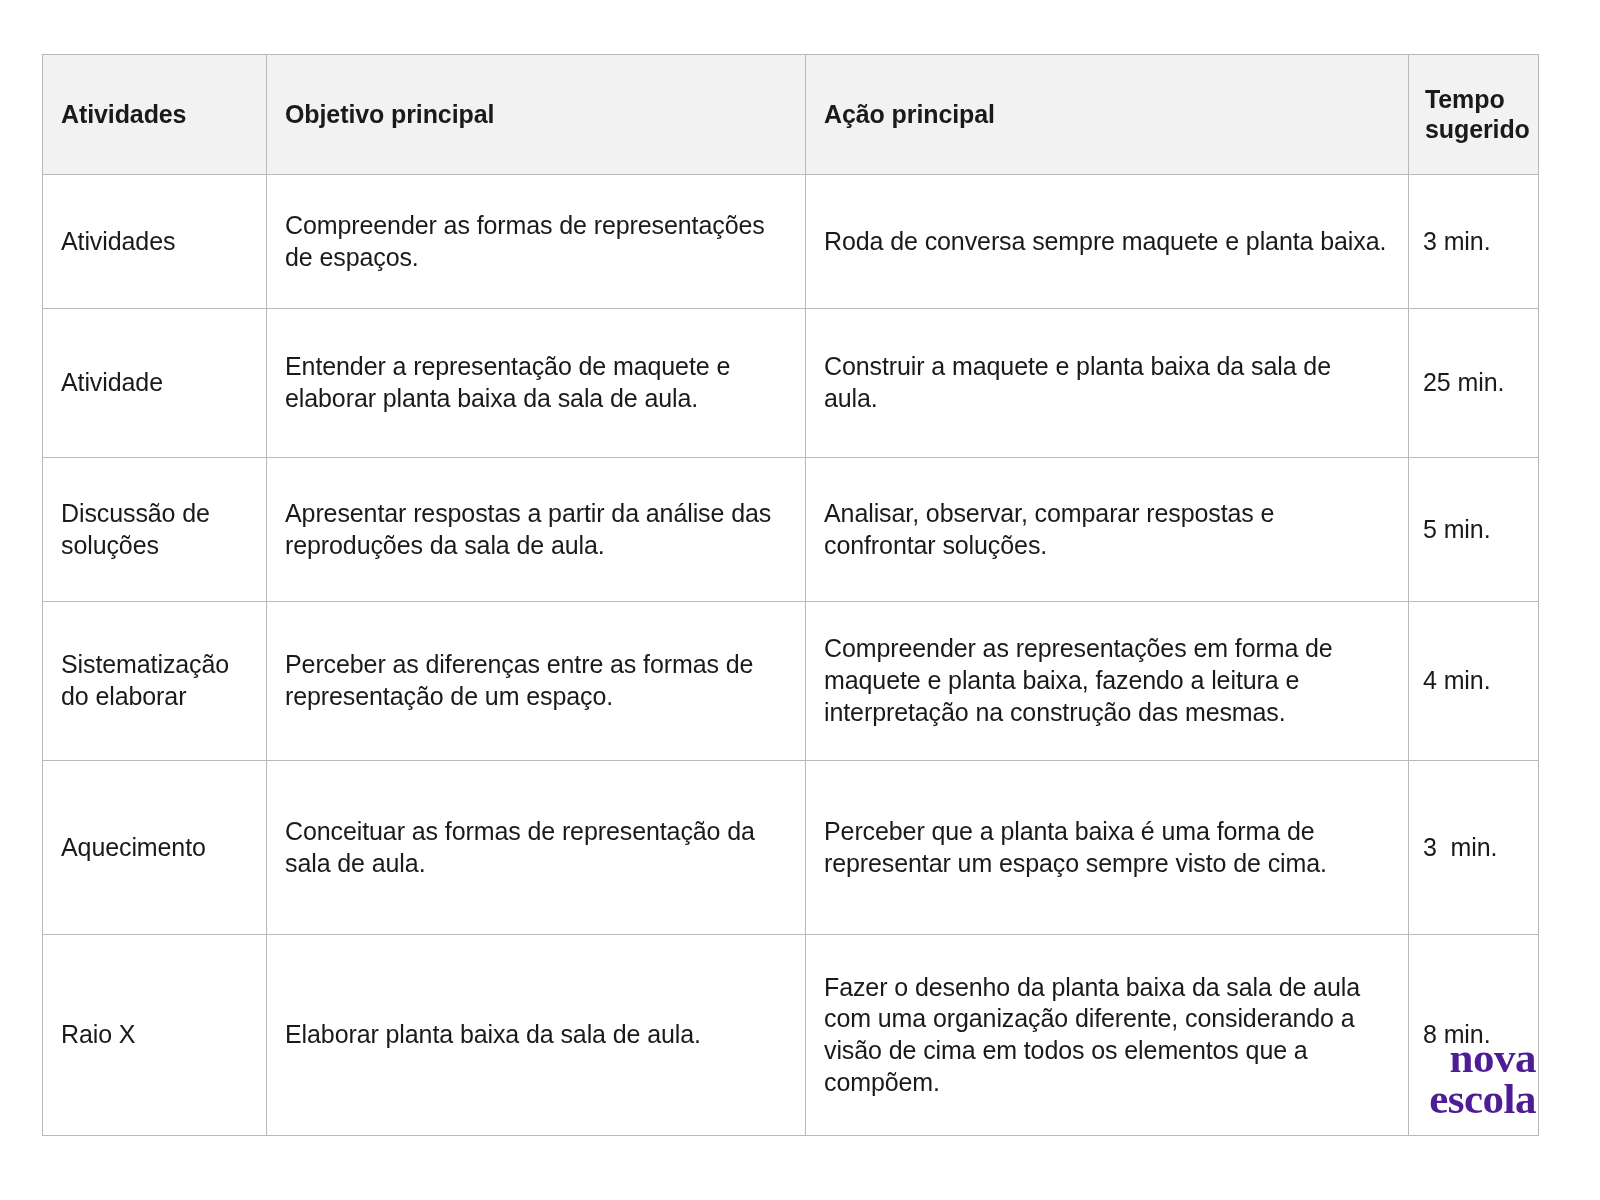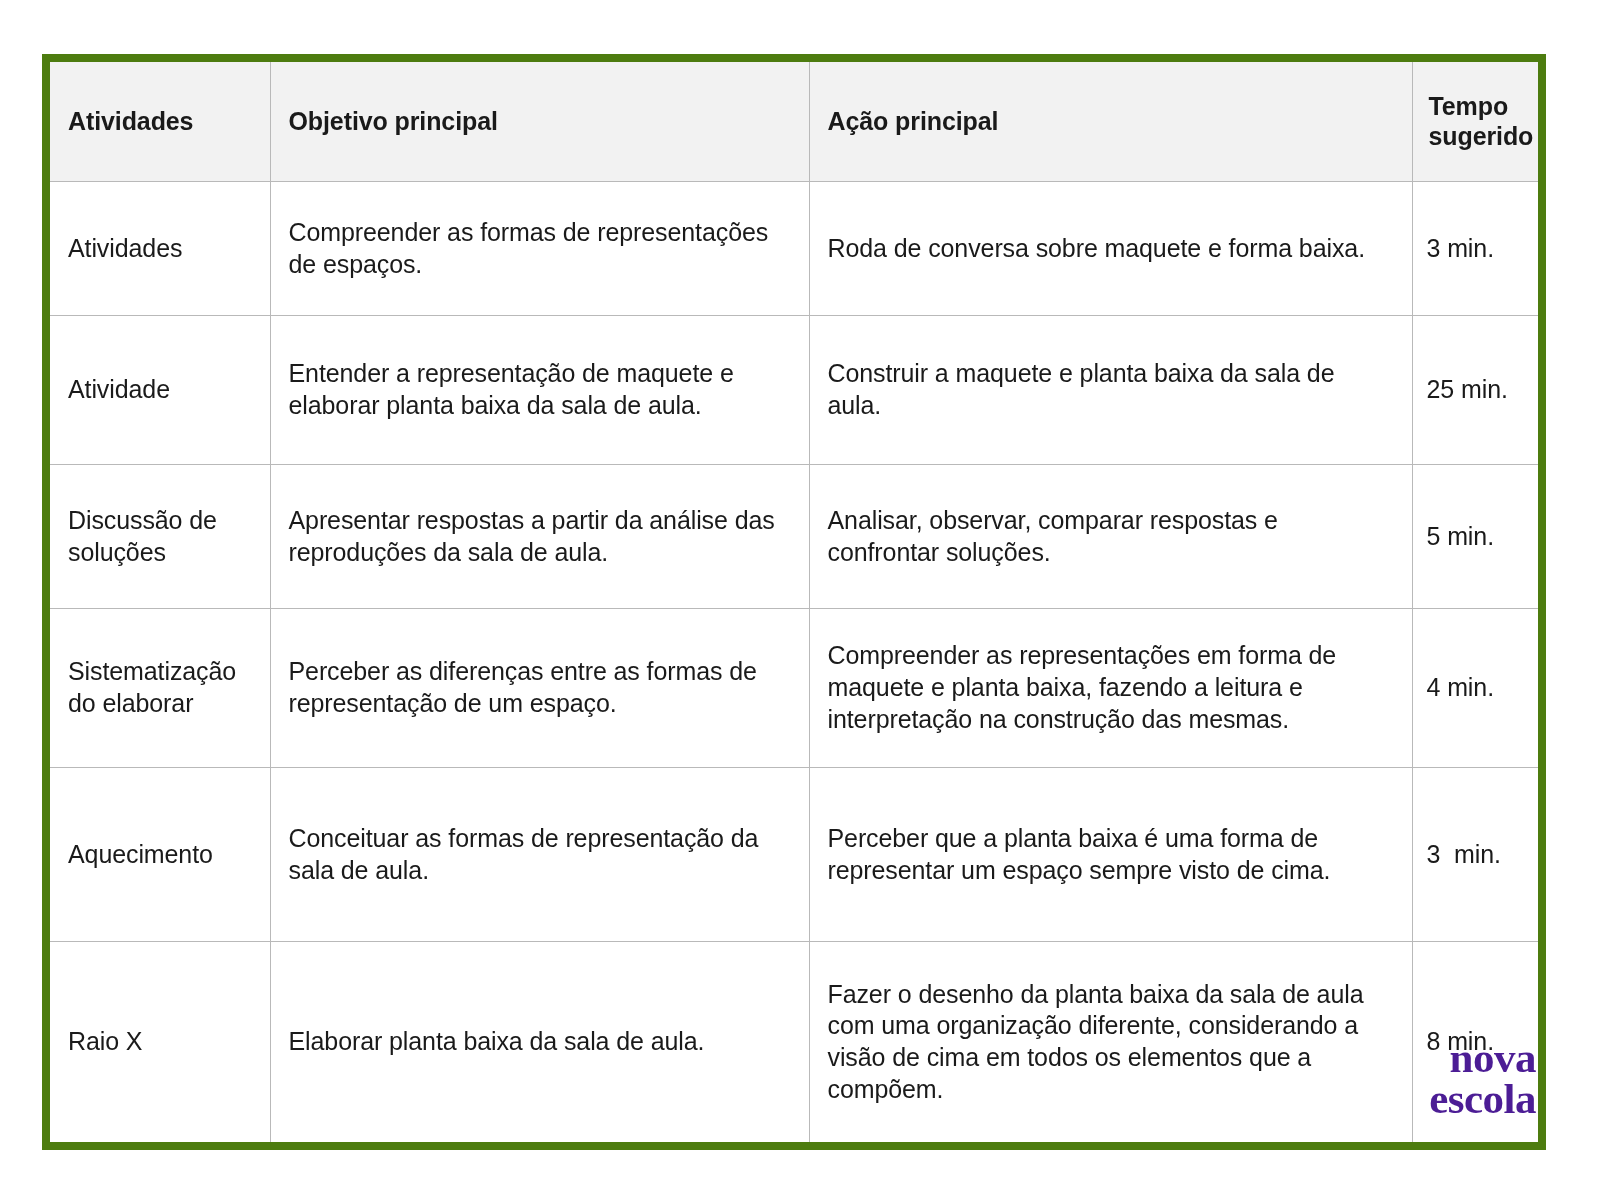--- a/index.html
+++ b/index.html
@@ -26,21 +26,21 @@
     position: absolute;
     left: 42px;
     top: 54px;
     width: 1496px;
   }
 
   table.plan-table {
     width: 1496px;
     border-collapse: collapse;
     table-layout: fixed;
-    border: 8px solid #4d7c0f;
+    border: 1px solid #4d7c0f;
   }
 
   table.plan-table col.c-atividades { width: 224px; }
   table.plan-table col.c-objetivo   { width: 539px; }
   table.plan-table col.c-acao       { width: 603px; }
   table.plan-table col.c-tempo      { width: 130px; }
 
   table.plan-table th,
   table.plan-table td {
     border: 1px solid #b9b9b9;
@@ -130,21 +130,21 @@
             <span>Tempo</span><br>
             <span>sugerido</span>
           </th>
         </tr>
       </thead>
       <tbody>
 
         <tr class="row-0">
           <td class="cell-atividade">Atividades</td>
           <td class="cell-objetivo">Compreender as formas de representações de espaços.</td>
-          <td class="cell-acao">Roda de conversa sobre maquete e forma baixa.</td>
+          <td class="cell-acao">Roda de conversa sempre maquete e planta baixa.</td>
           <td class="cell-tempo">3 min.</td>
         </tr>
 
         <tr class="row-1">
           <td class="cell-atividade">Atividade</td>
           <td class="cell-objetivo">Entender a representação de maquete e elaborar planta baixa da sala de aula.</td>
           <td class="cell-acao">Construir a maquete e planta baixa da sala de aula.</td>
           <td class="cell-tempo">25 min.</td>
         </tr>
 

